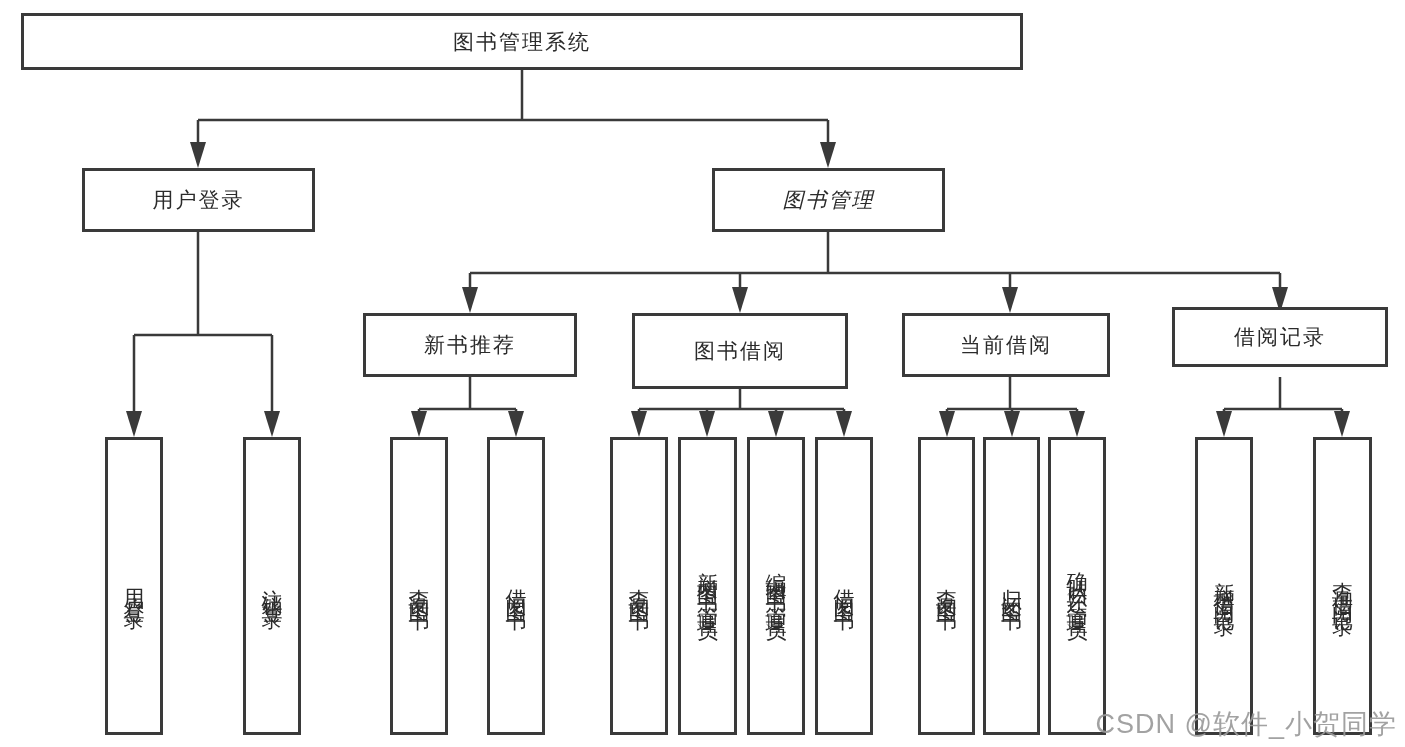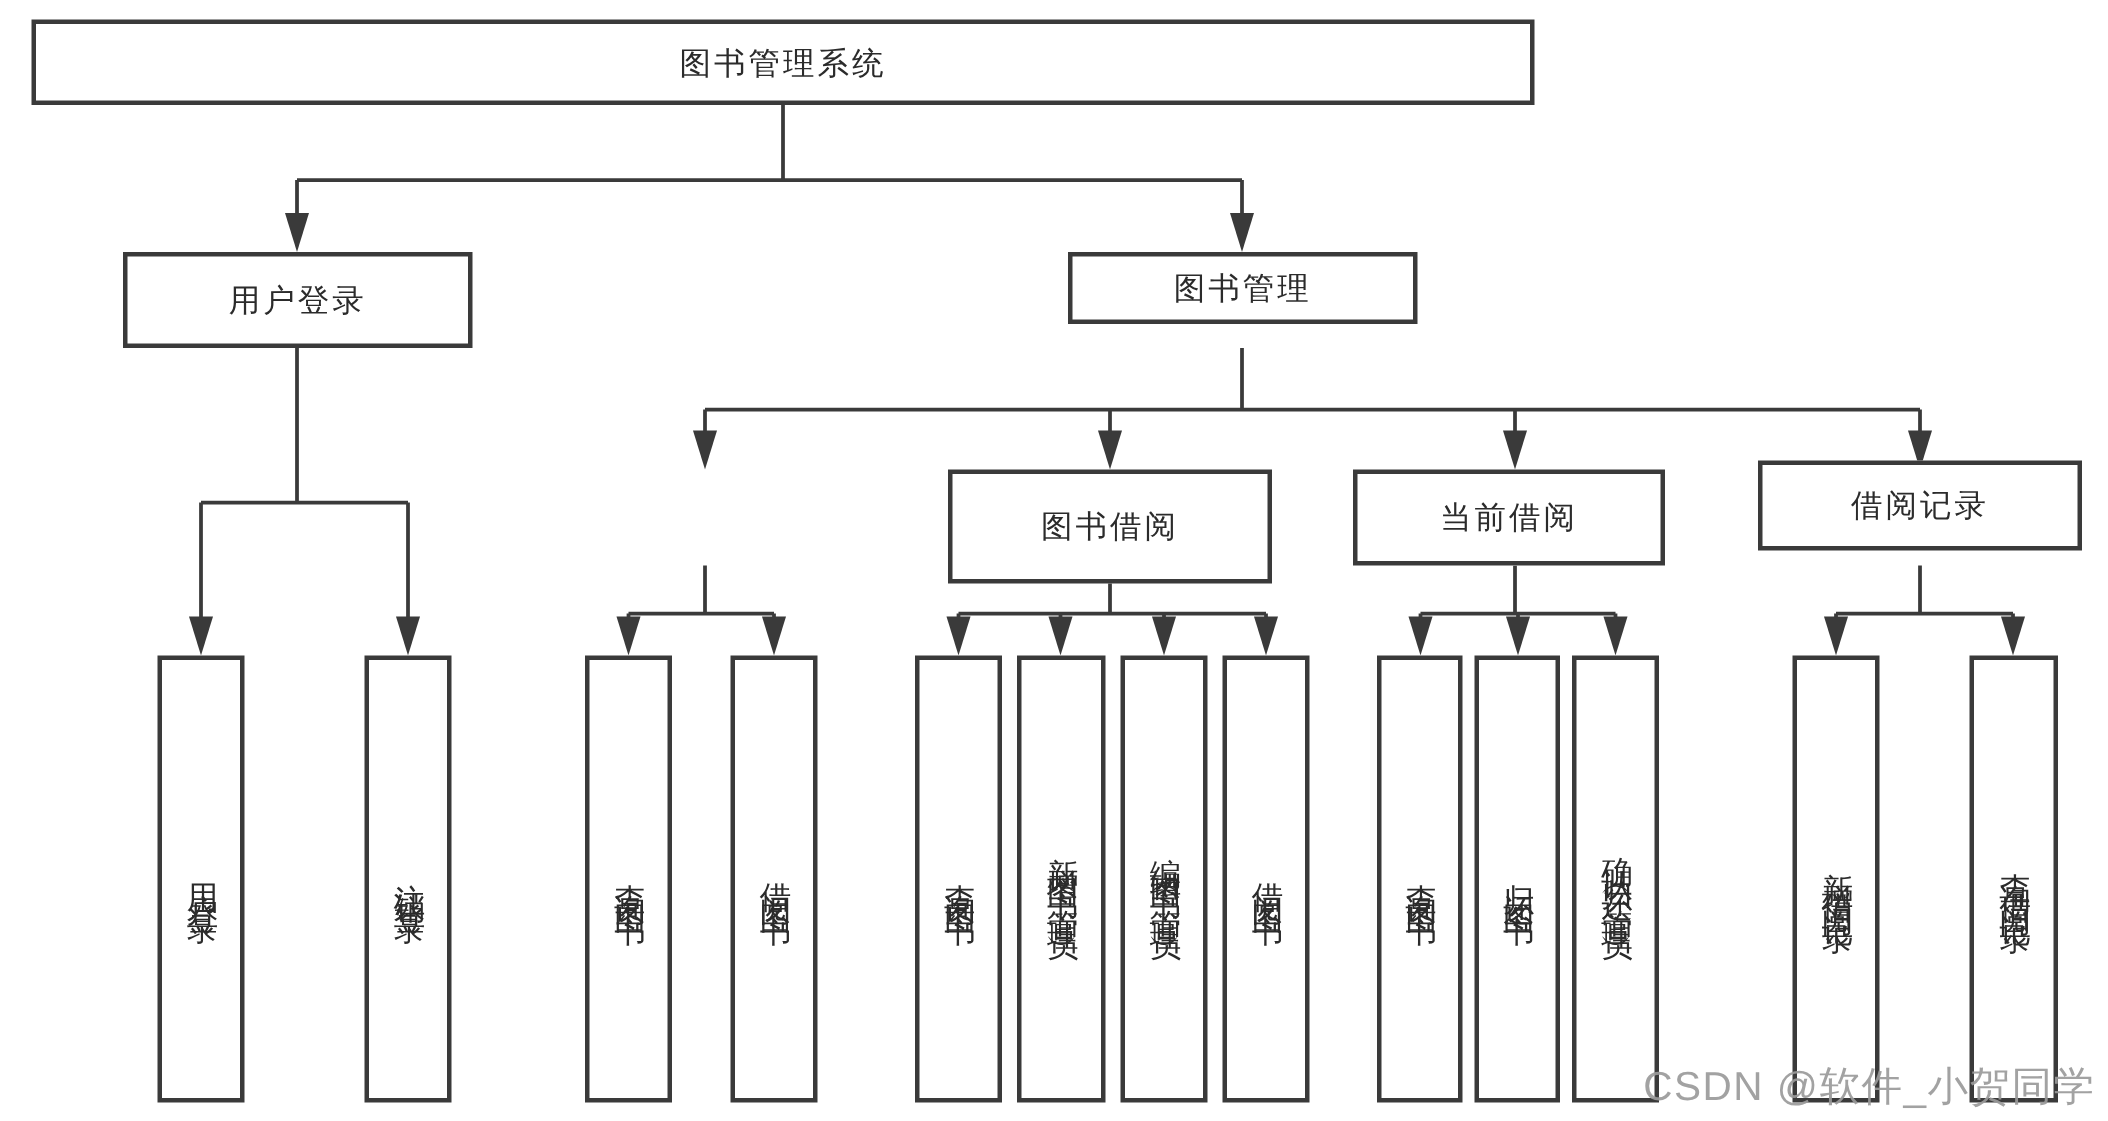--- a/index.html
+++ b/index.html
@@ -57,22 +57,23 @@
       <polygon points="1004,411 1020,411 1012,437"></polygon>
       <polygon points="1069,411 1085,411 1077,437"></polygon>
       <polygon points="1216,411 1232,411 1224,437"></polygon>
       <polygon points="1334,411 1350,411 1342,437"></polygon>
     </g>
   </svg>
 
   <div class="node" style="left:21px; top:13px; width:1002px; height:57px;">图书管理系统</div>
 
   <div class="node" style="left:82px; top:168px; width:233px; height:64px;">用户登录</div>
-  <div class="node" style="left:712px; top:168px; width:233px; height:48px;">图书管理</div>
+  <div class="node" style="left:712px; top:168px; width:233px; height:64px;font-style:italic;">图书管理</div>
 
+  <div class="node" style="left:363px; top:313px; width:214px; height:64px;">新书推荐</div>
   <div class="node" style="left:632px; top:313px; width:216px; height:76px;">图书借阅</div>
   <div class="node" style="left:902px; top:313px; width:208px; height:64px;">当前借阅</div>
   <div class="node" style="left:1172px; top:307px; width:216px; height:60px;">借阅记录</div>
 
   <div class="node vnode" style="left:105px; top:437px; width:58px; height:298px;">用户登录</div>
   <div class="node vnode" style="left:243px; top:437px; width:58px; height:298px;">注销登录</div>
 
   <div class="node vnode" style="left:390px; top:437px; width:58px; height:298px;">查询图书</div>
   <div class="node vnode" style="left:487px; top:437px; width:58px; height:298px;">借阅图书</div>
 

